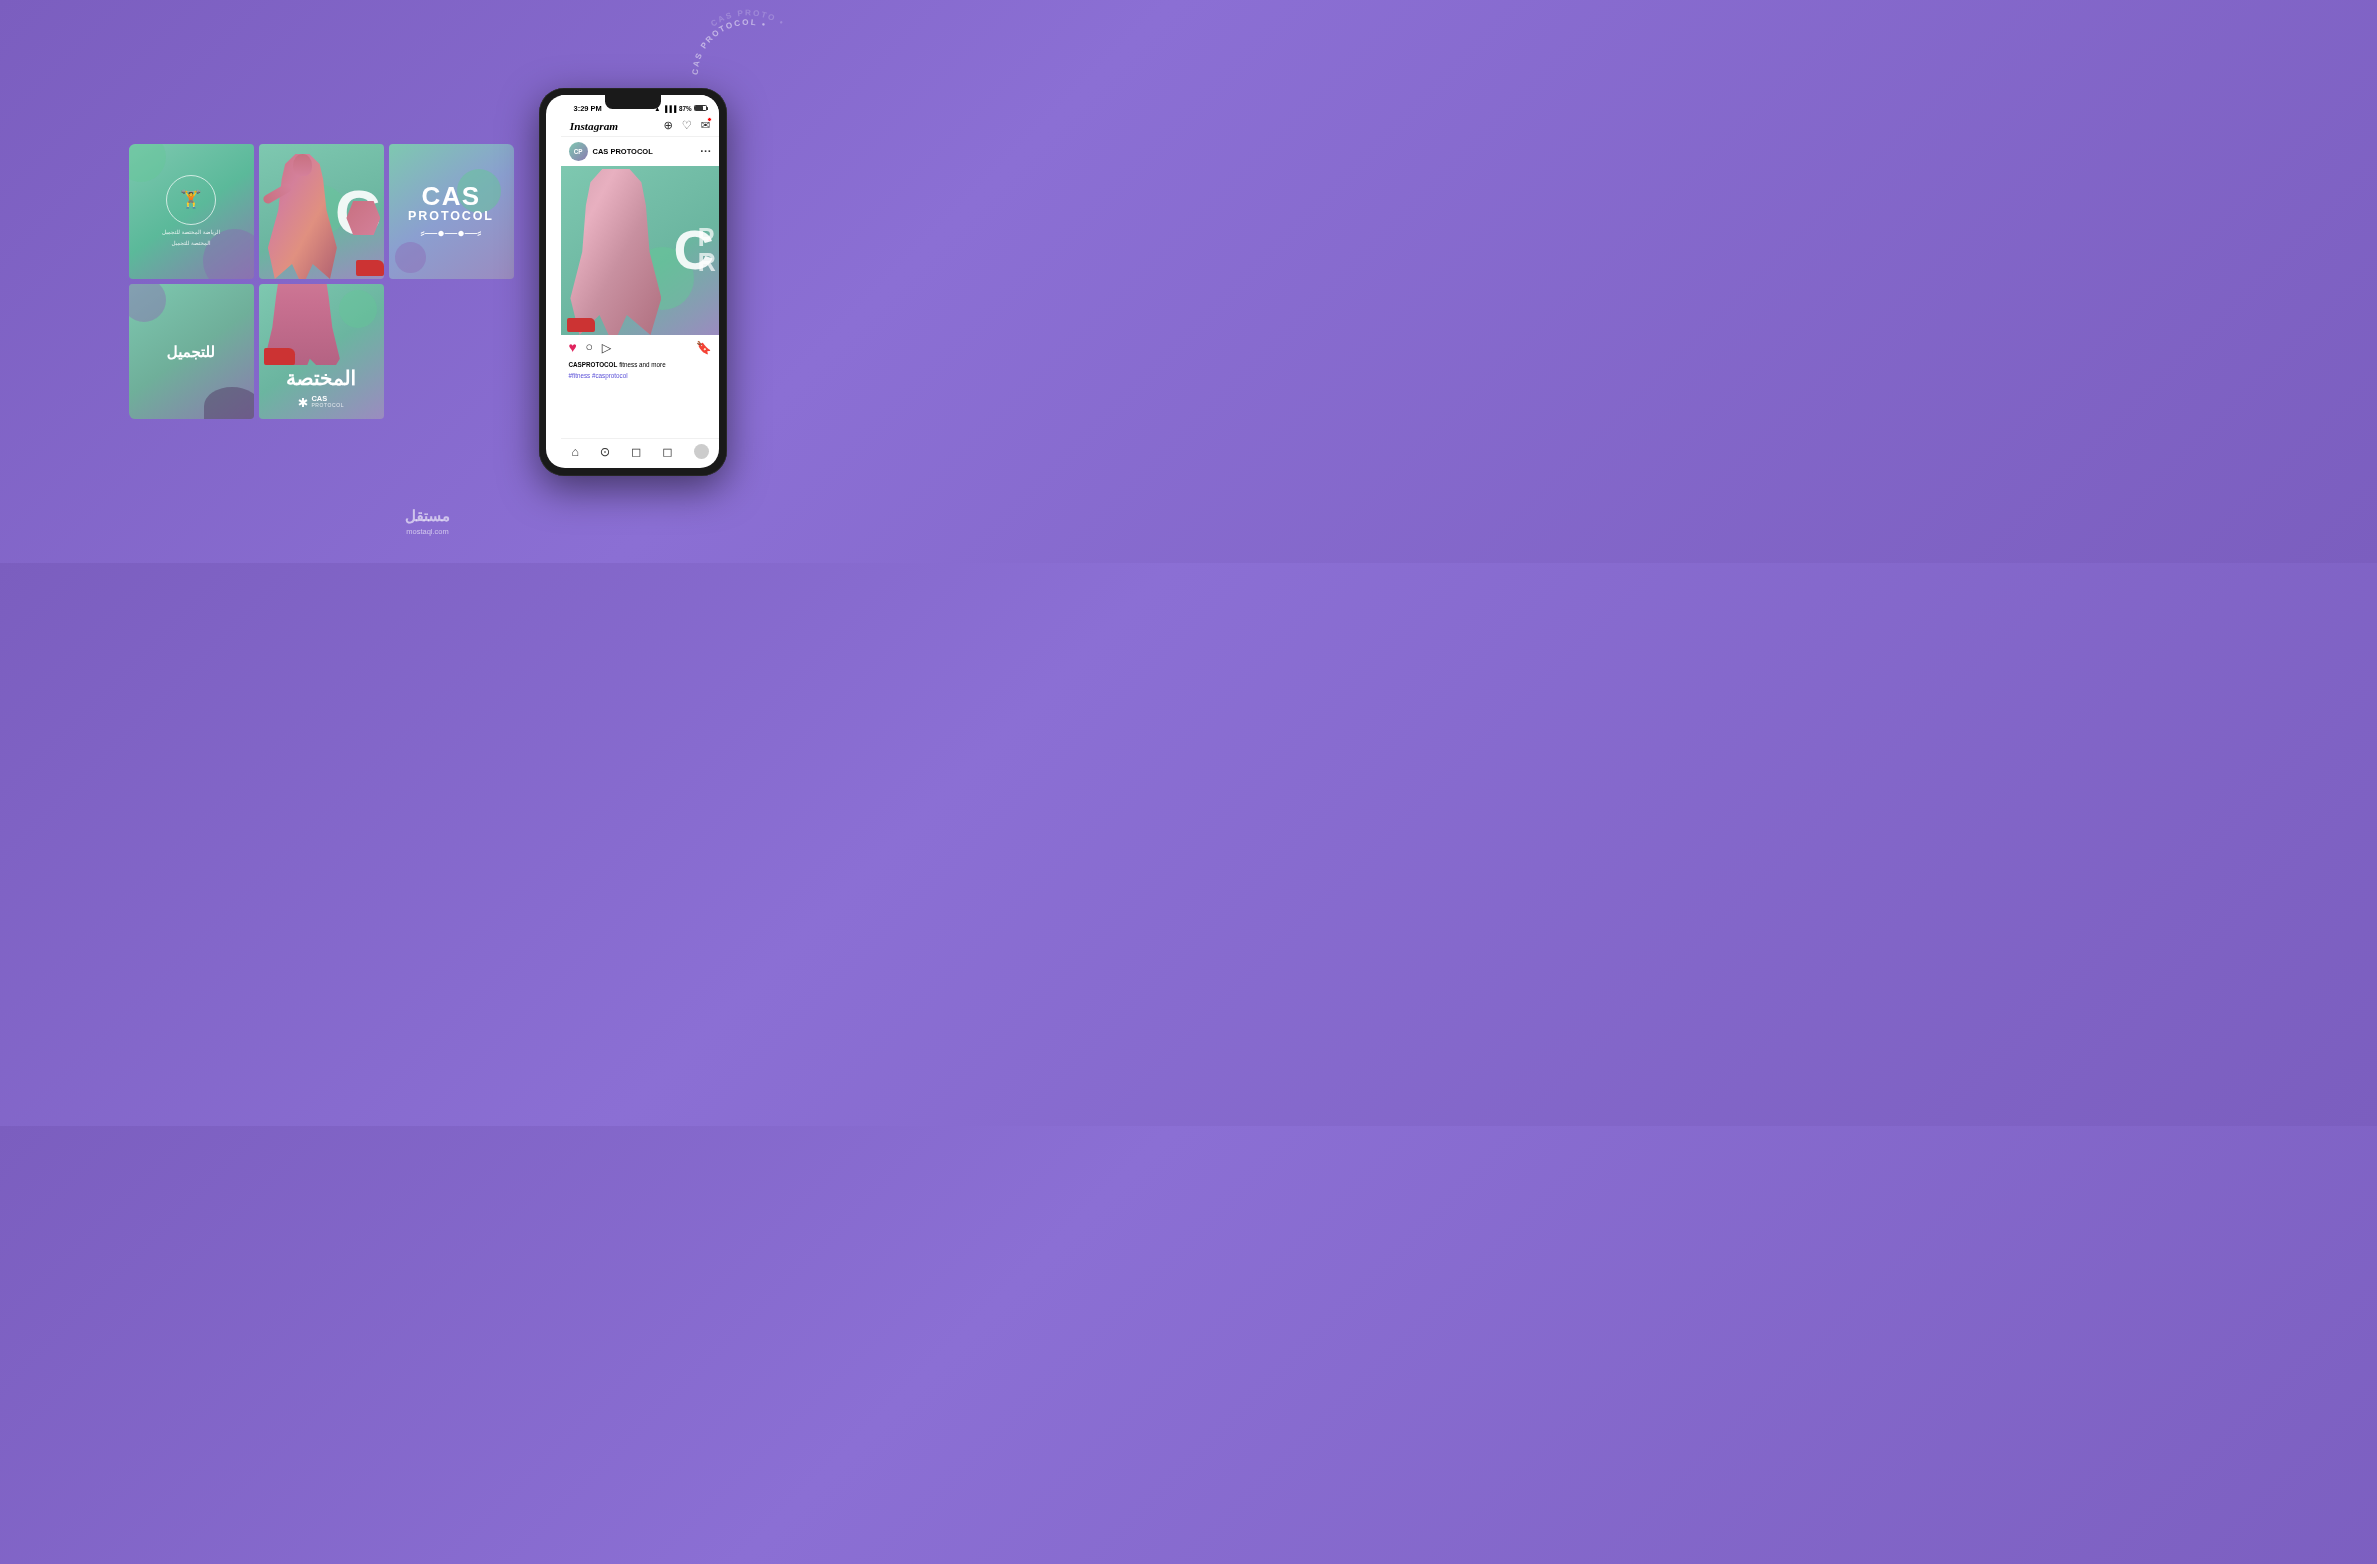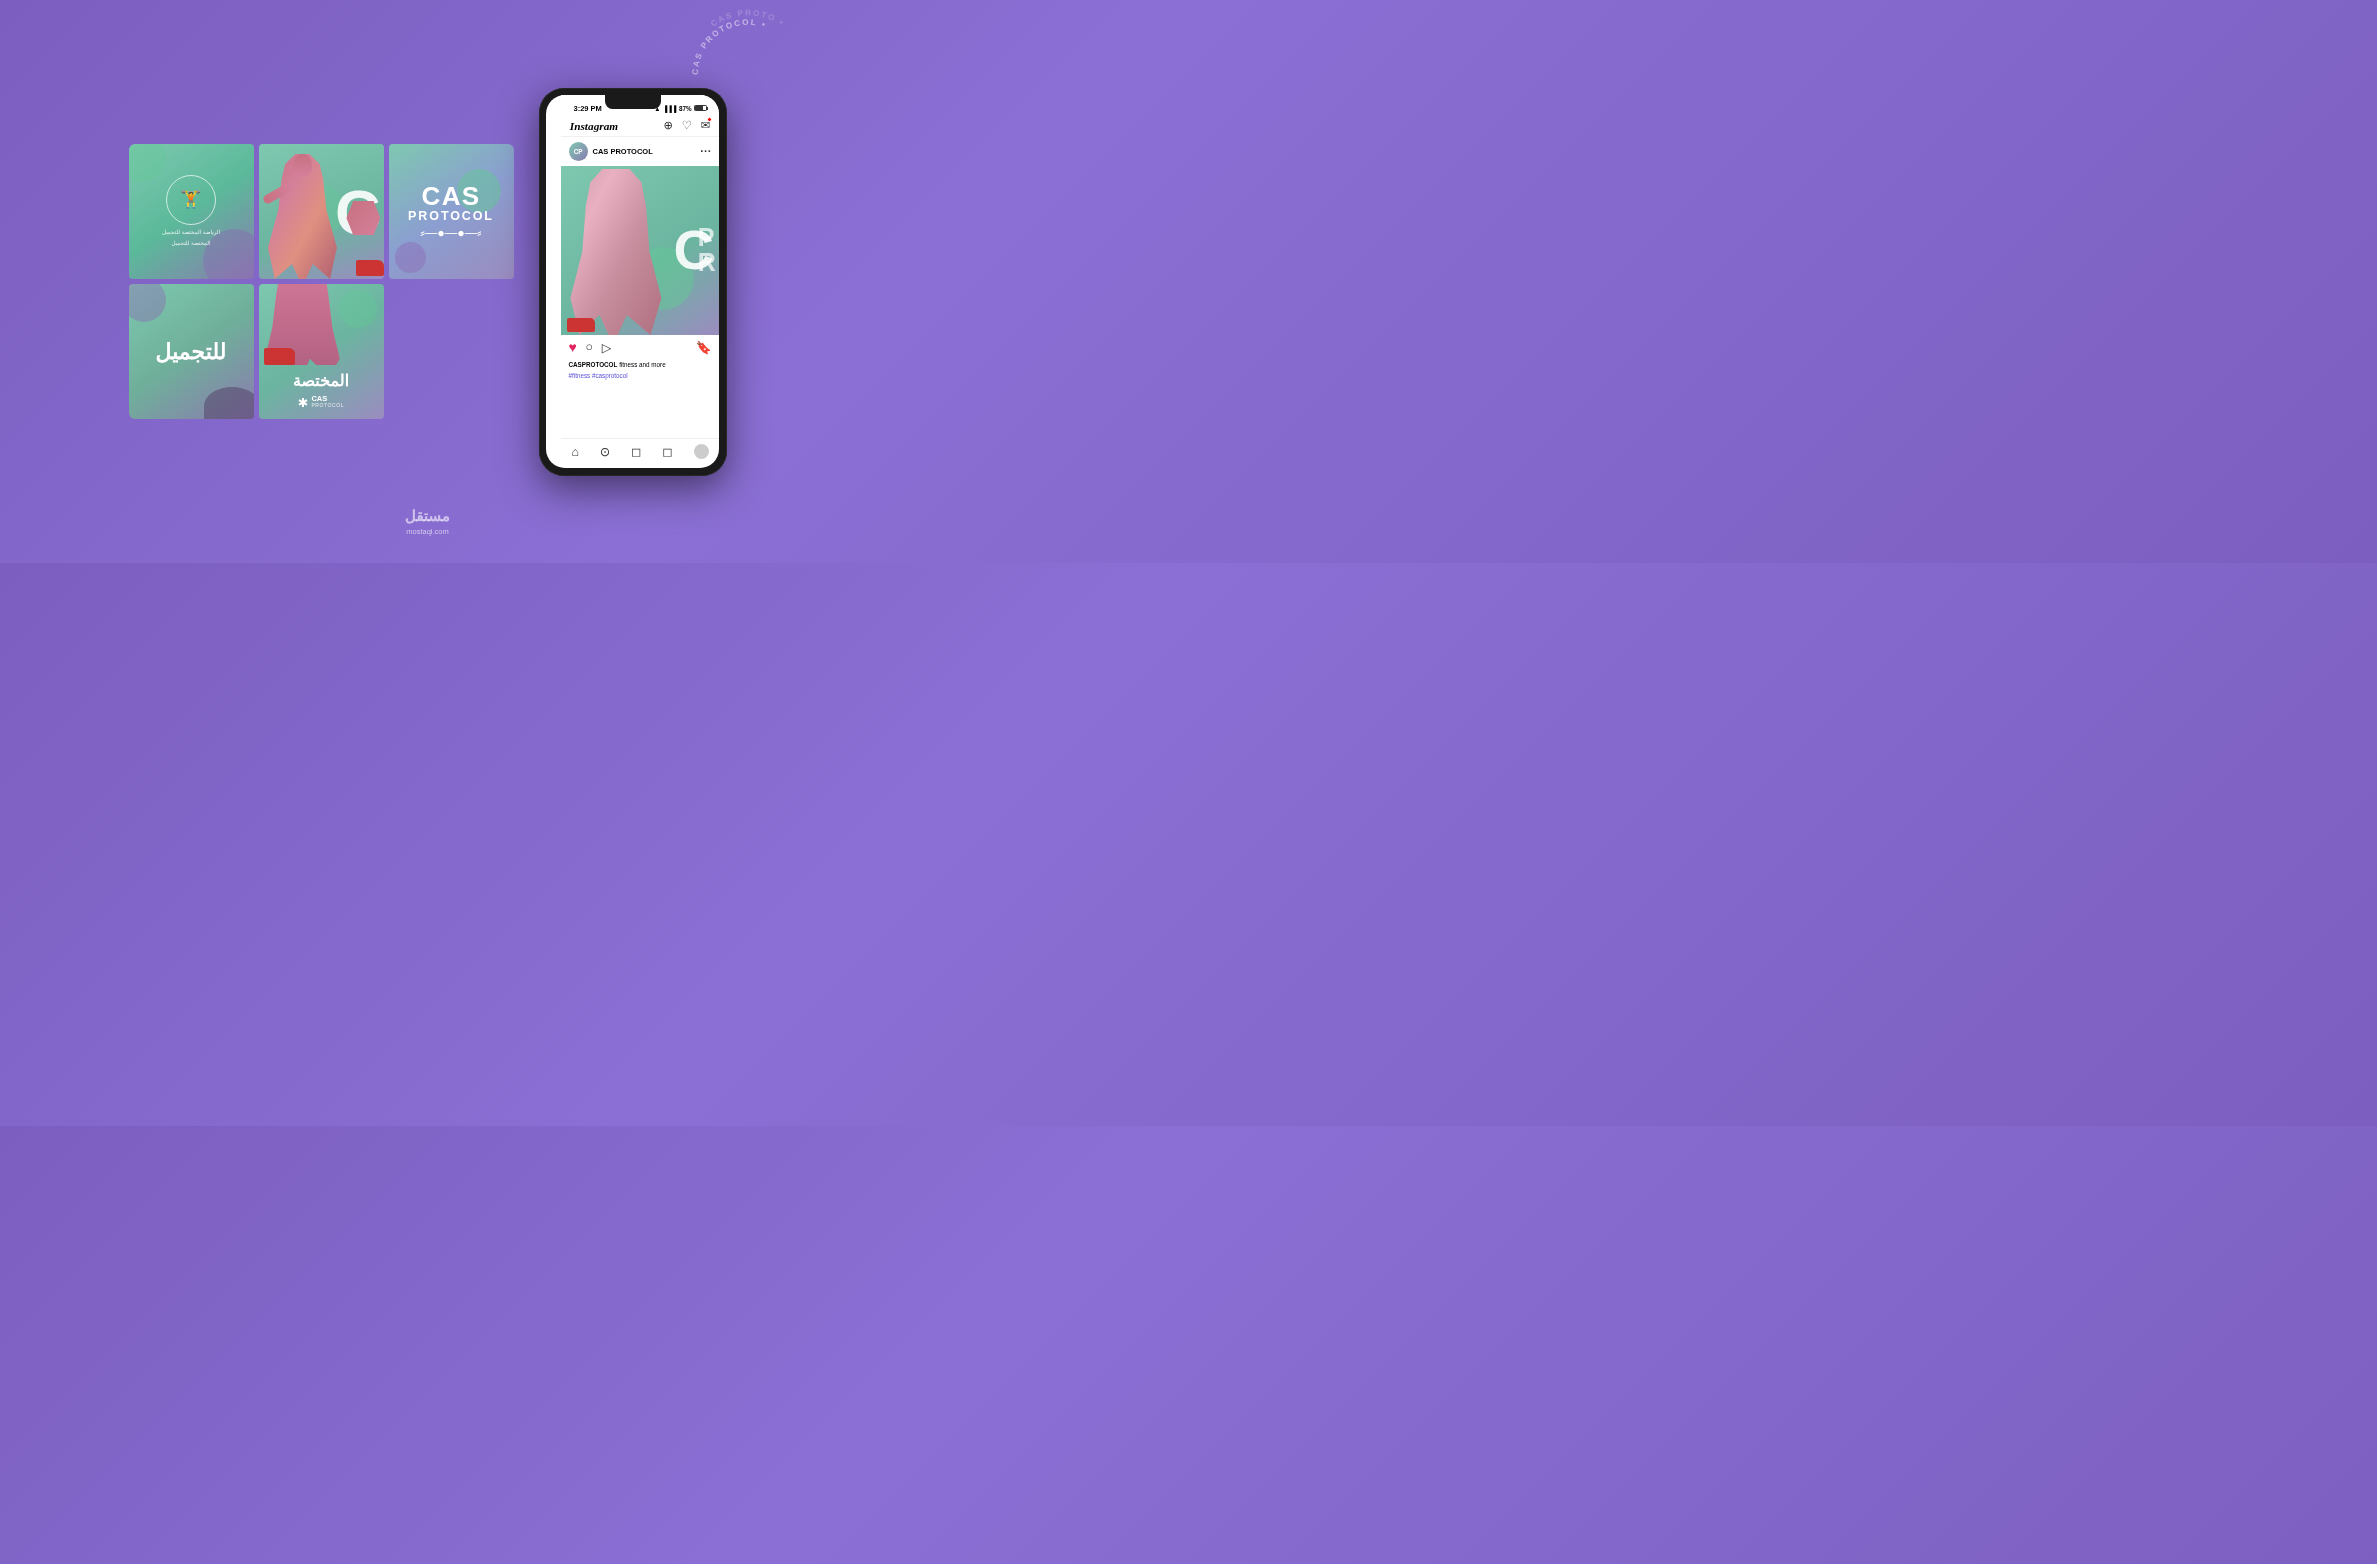--- a/index.html
+++ b/index.html
@@ -144,39 +144,39 @@
     }
 
     
     .panel-4 {
       background: linear-gradient(145deg, #7EC8B0 0%, #6FAF9A 50%, #8B7BB0 100%);
       display: flex;
       align-items: center;
       justify-content: center;
     }
     .arabic-title-large {
-      font-size: 22px;
+      font-size: 15px;
       font-weight: 900;
       color: white;
       direction: rtl;
       text-align: left;
     }
 
     
     .panel-5 {
       background: linear-gradient(145deg, #7EC8B0 0%, #6BB5A0 50%, #9B8BC0 100%);
       display: flex;
       flex-direction: column;
       align-items: center;
       justify-content: flex-end;
       padding-bottom: 9.4px;
       gap: 5px;
     }
     .arabic-title-large-2 {
-      font-size: 16px;
+      font-size: 20px;
       font-weight: 900;
       color: white;
       direction: rtl;
     }
     .cas-logo-small {
       display: flex;
       align-items: center;
       gap: 3.1px;
     }
     .cas-logo-text {

